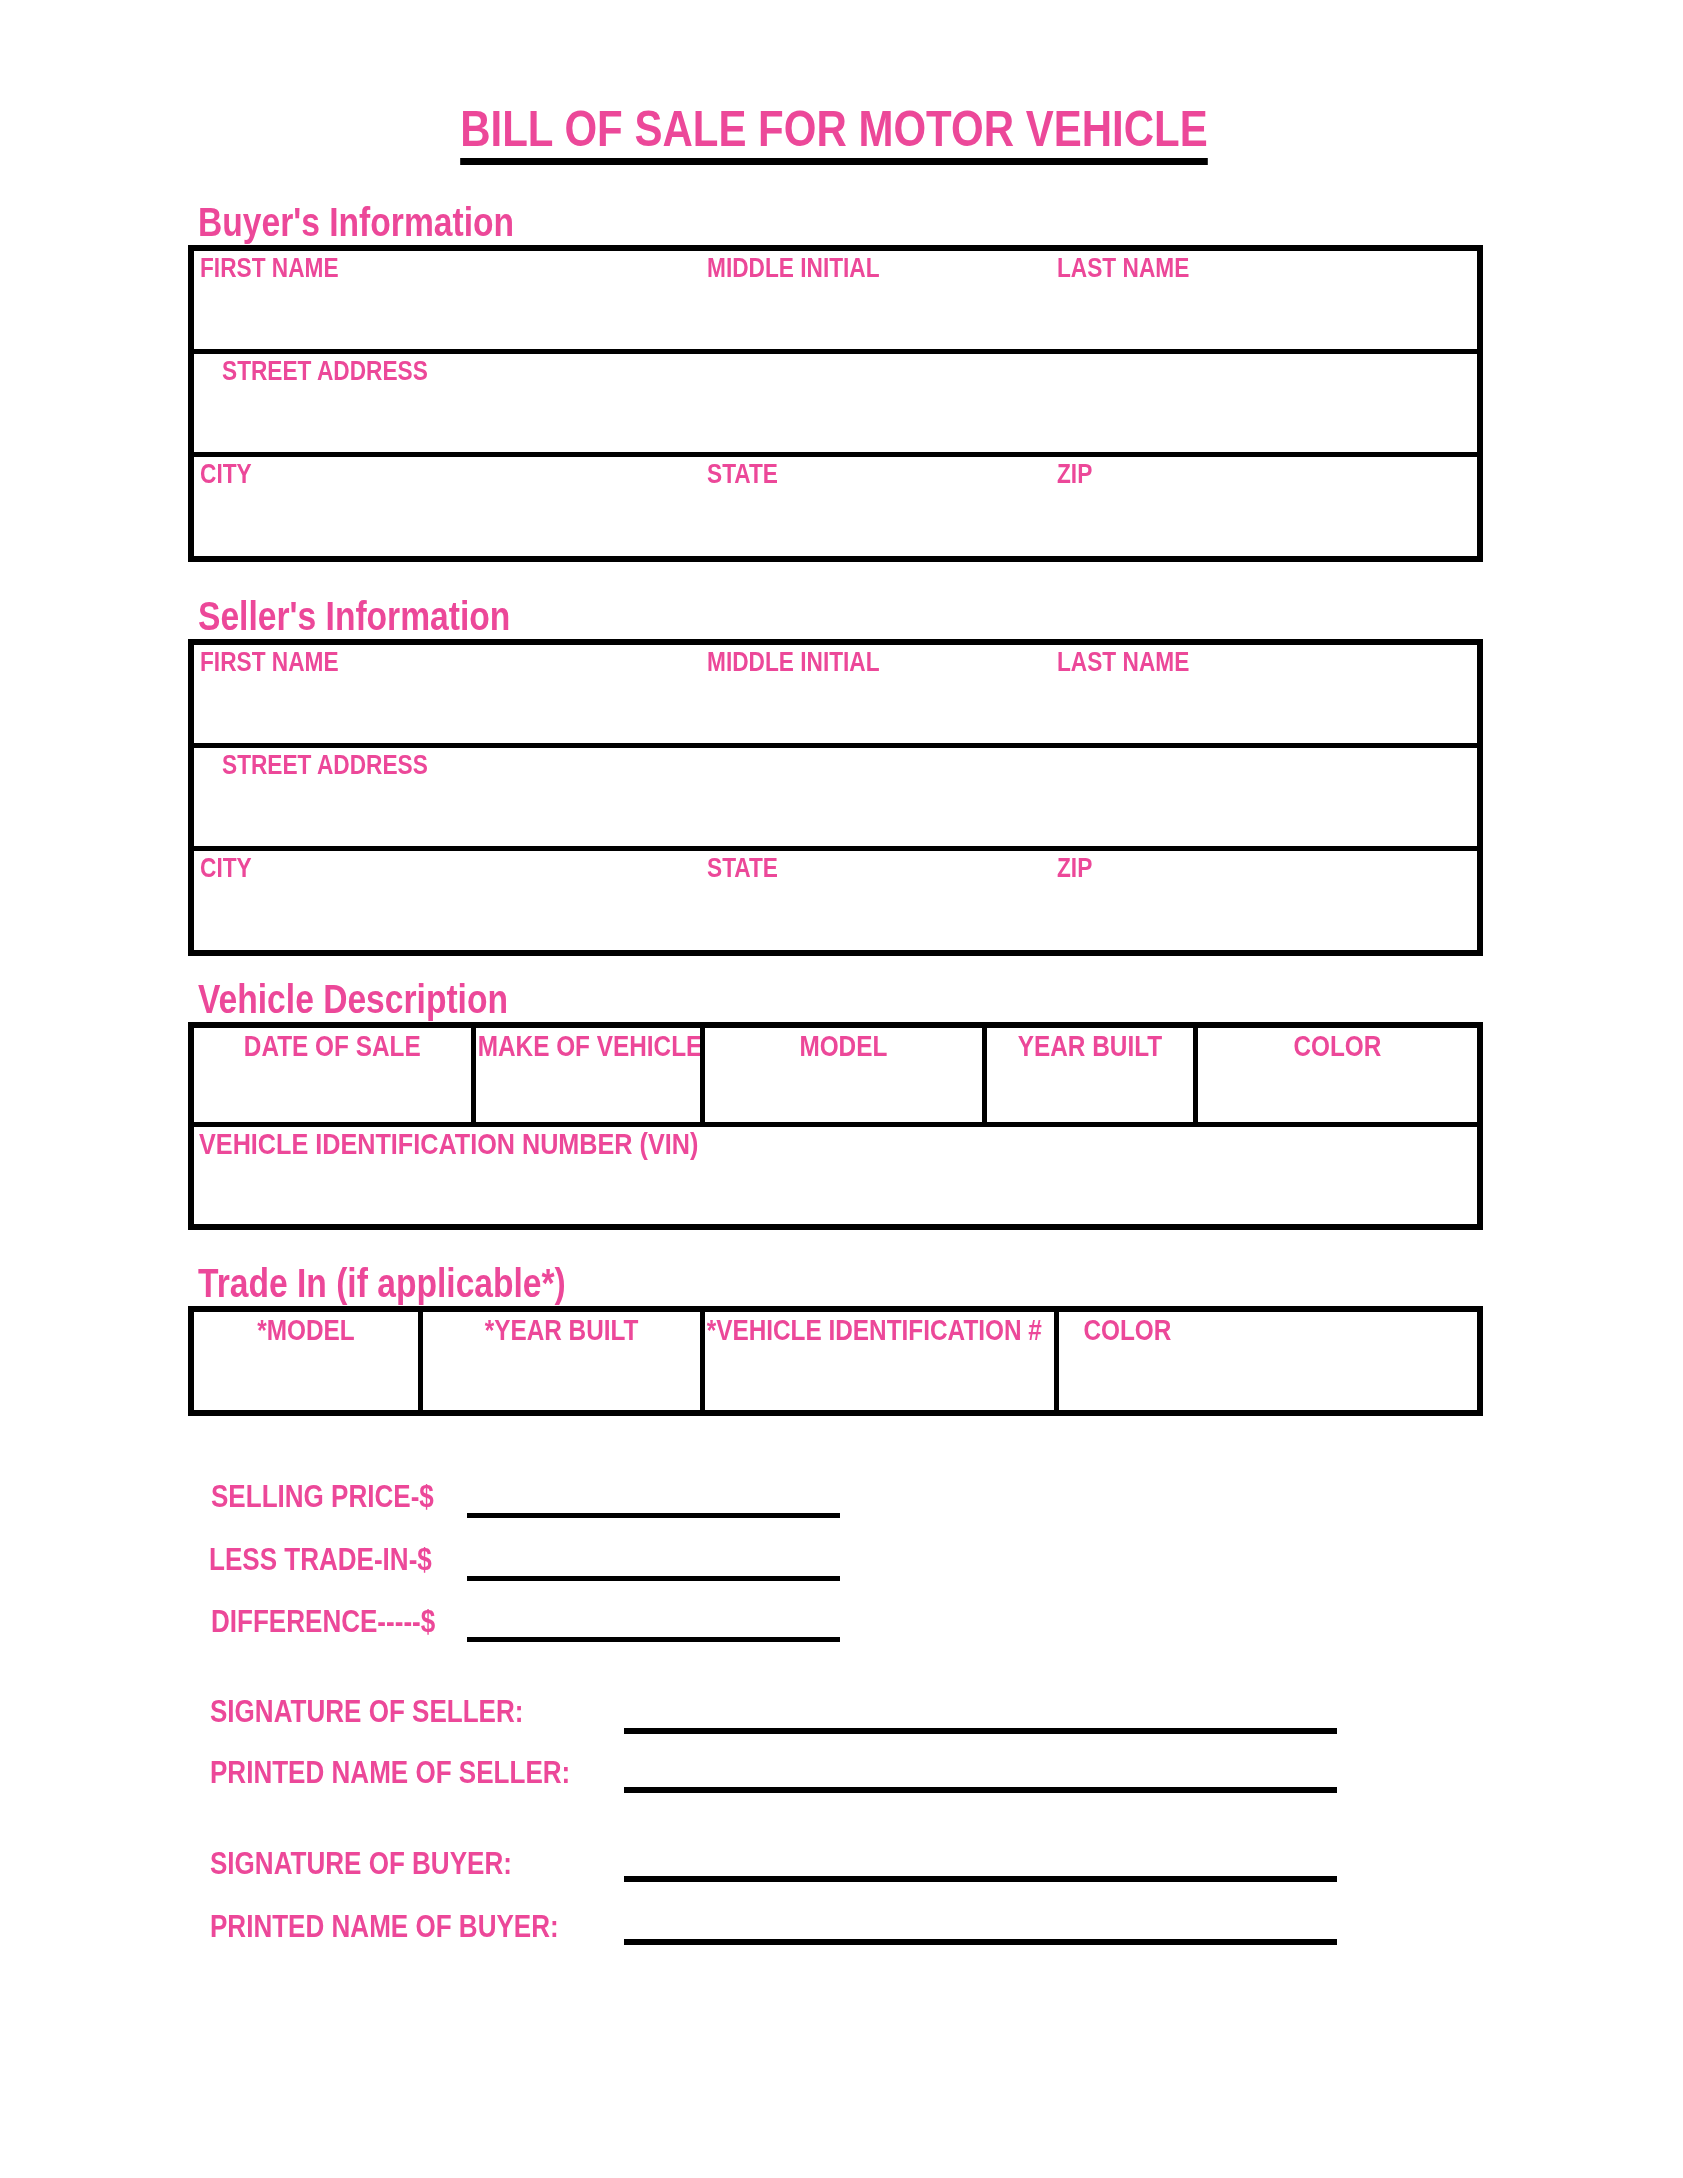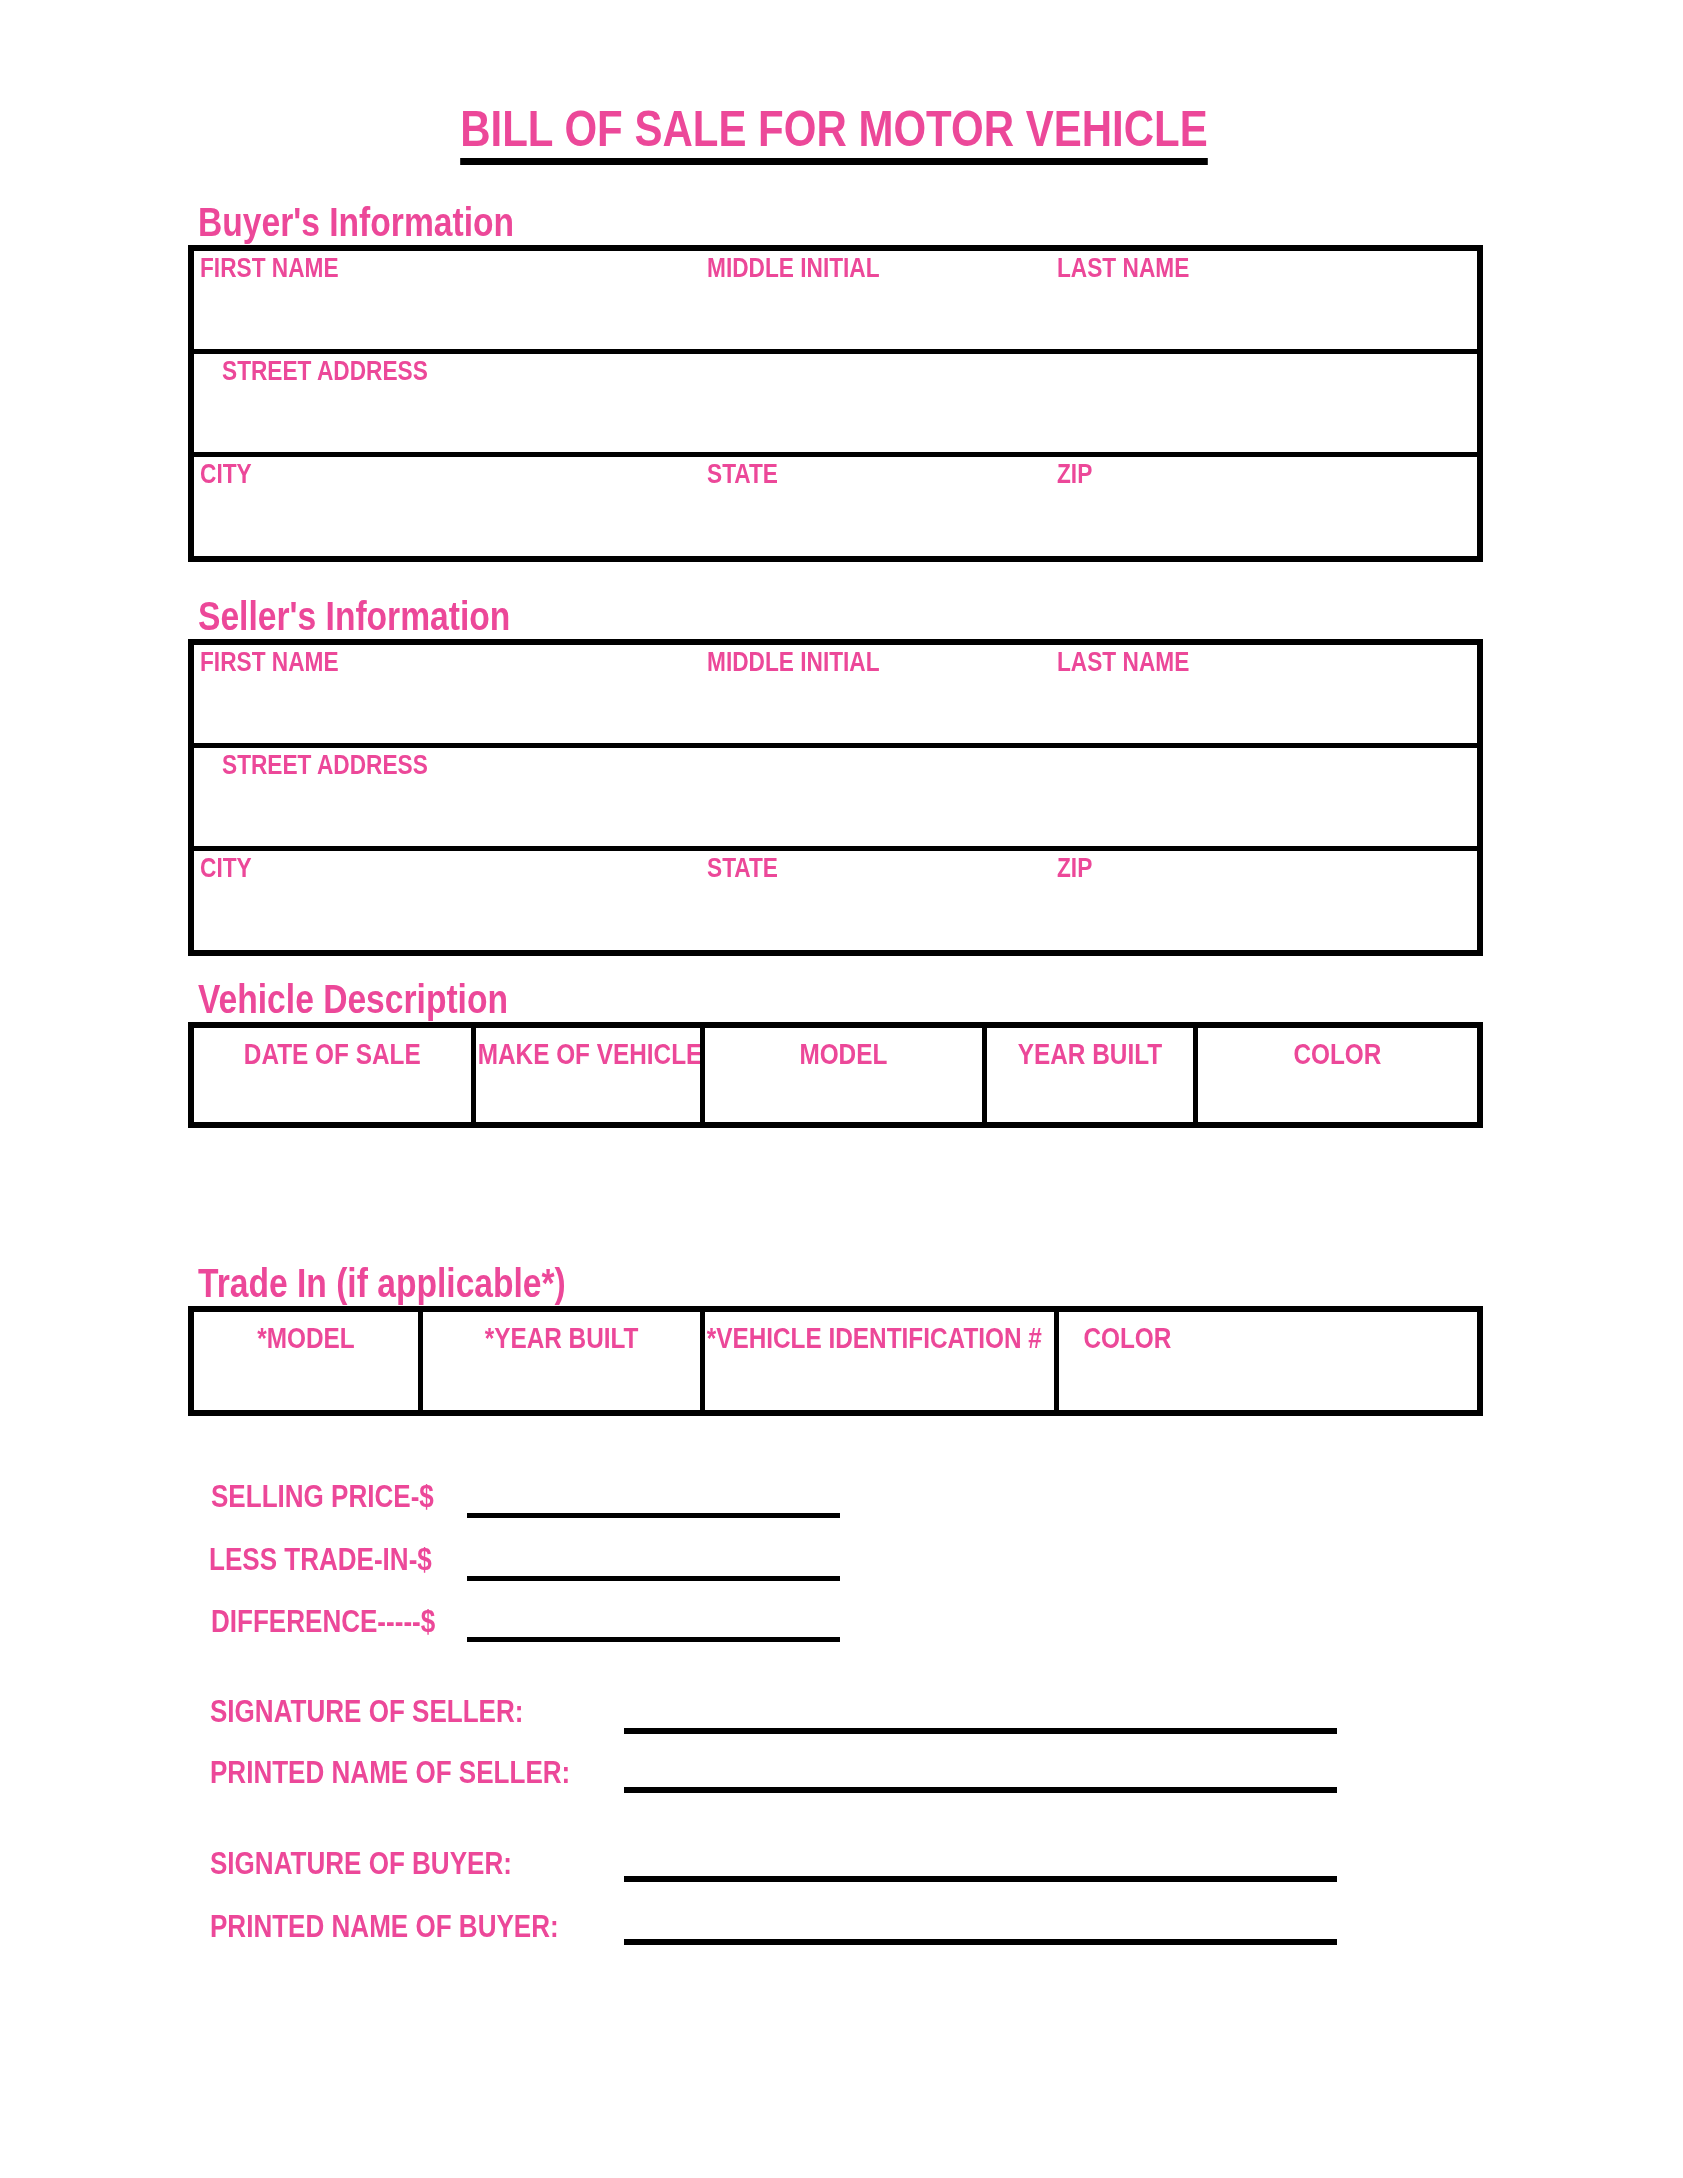--- a/index.html
+++ b/index.html
@@ -42,21 +42,21 @@
   .zone { height: 100%; padding: 2px 0 0 6px; box-sizing: border-box; }
   .zone.z1 { width: 507px; }
   .zone.z2 { width: 350px; }
   .zone.z3 { width: 426px; }
   .zone.full { width: 100%; padding-left: 28px; }
   .cell-lbl { font-size: 27px; }
 
   .grid-row { display: flex; width: 100%; align-items: stretch; }
   .gcell {
     box-sizing: content-box;
-    padding-top: 10px;
+    padding-top: 2px;
     text-align: center;
     overflow: hidden;
   }
   .gcell.rule-r { border-right: 5px solid #000; }
   .gcell .lbl { font-size: 29px; }
   .gcell.left { text-align: left; }
   .gcell.left .lbl { padding-left: 2px; }
 
   .vin-row { position: relative; border-top: 5px solid #000; }
   .vin-row .lbl { font-size: 30px; padding-left: 6px; }
@@ -158,20 +158,23 @@
       <div class="gcell rule-r" style="width:277px;">
         <span class="lbl c">MODEL</span>
       </div>
       <div class="gcell rule-r" style="width:206px;">
         <span class="lbl c">YEAR BUILT</span>
       </div>
       <div class="gcell" style="width:279px;">
         <span class="lbl c">COLOR</span>
       </div>
     </div>
+    <div class="vin-row" style="height:97px;">
+      <span class="lbl">VEHICLE IDENTIFICATION NUMBER (VIN)</span>
+    </div>
   </div>
 
   <div class="abs" style="left:198px; top:1261px;">
     <span class="lbl sec-heading">Trade In (if applicable*)</span>
   </div>
 
   <div class="info-table" style="top:1306px;">
     <div class="grid-row" style="height:98px;">
       <div class="gcell rule-r" style="width:224px;">
         <span class="lbl c">*MODEL</span>

